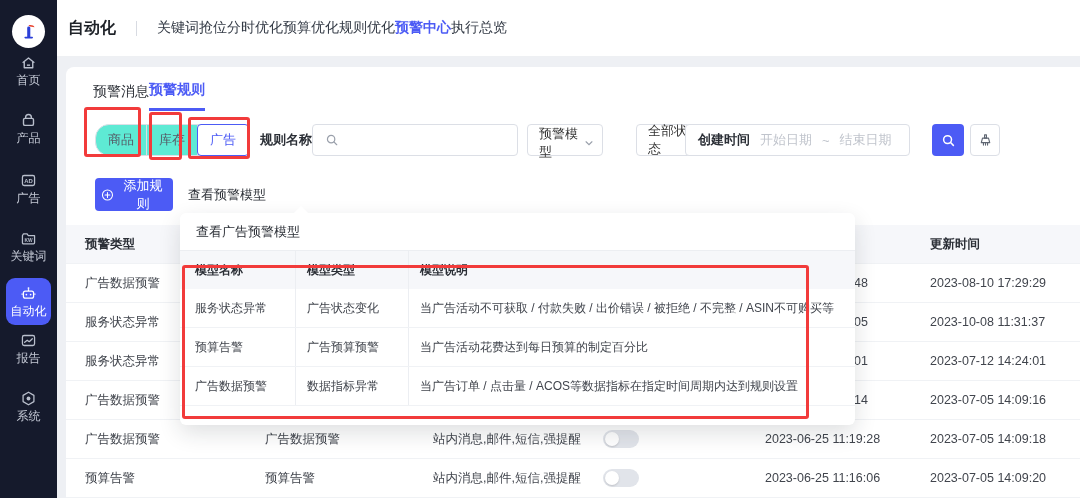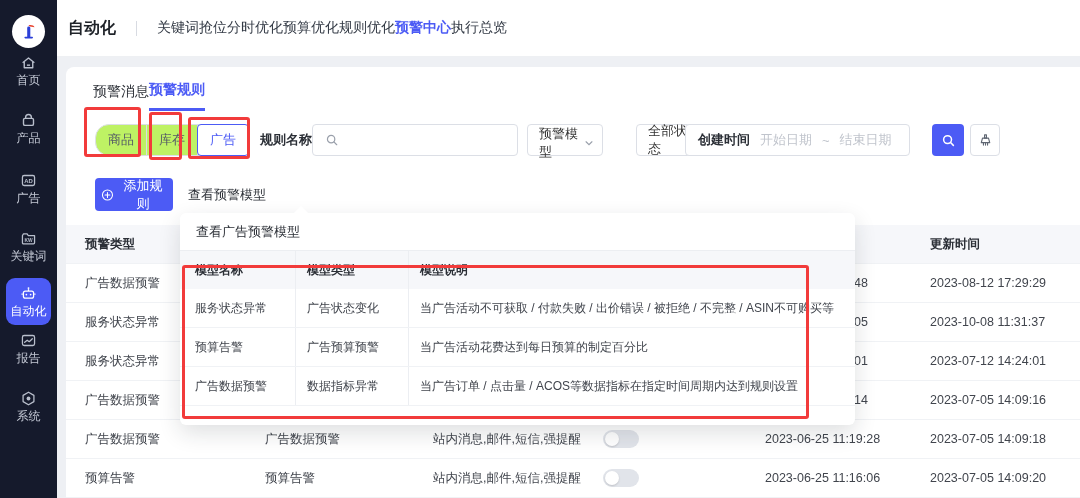--- a/index.html
+++ b/index.html
@@ -25,21 +25,21 @@
   
   .card{position:absolute;left:66px;top:67px;right:0;bottom:0;background:#fff;border-radius:8px 0 0 0;z-index:1;}
 
   
   .tabs{position:absolute;left:27px;top:14px;display:flex;align-items:center;}
   .tab{font-size:14px;color:#2b2f36;padding-bottom:9px;cursor:pointer;}
   .tab.active{color:#4c5bf5;font-weight:bold;border-bottom:3px solid #4c5bf5;}
 
   
   .filters{position:absolute;left:0;top:57px;right:0;height:32px;font-size:13px;}
-  .segments{position:absolute;left:29px;top:0;height:32px;display:flex;border:1px solid #dcdfe6;border-radius:14px;box-sizing:border-box;background:#bef264;}
+  .segments{position:absolute;left:29px;top:0;height:32px;display:flex;border:1px solid #dcdfe6;border-radius:14px;box-sizing:border-box;background:#5eead4;}
   .seg{min-width:44px;padding:0 12px;display:flex;align-items:center;justify-content:center;color:#555b66;border-right:1px solid #dcdfe6;cursor:pointer;box-sizing:border-box;}
   .seg:last-child{border-right:none;}
   .seg.active{color:#4c5bf5;border:1px solid #4c5bf5;border-radius:4px;margin:-1px;z-index:1;background:#fff;}
   .flt-label{position:absolute;top:0;height:32px;display:flex;align-items:center;color:#2b2f36;font-weight:bold;}
   .inputbox{position:absolute;top:0;height:32px;box-sizing:border-box;border:1px solid #dcdfe6;border-radius:4px;background:#fff;display:flex;align-items:center;color:#333;}
   .inputbox input{border:none;outline:none;background:transparent;font-size:13px;flex:1;min-width:0;color:#333;font-family:inherit;}
   .inputbox input::placeholder{color:#c0c4cc;}
   .ghost{color:#c0c4cc;}
   .ddcaret{color:#9aa0ab;margin-left:6px;display:flex;}
   .icon-gray{color:#9aa0ab;display:flex;}
@@ -239,21 +239,21 @@
           <div></div>
         <div class="cell-updated">更新时间</div>
       </div>
       <div id="tbl-body">
           <div class="trow">
             <div>广告数据预警</div>
             <div></div>
             <div></div>
             <div></div>
             <div class="cell-created">48</div>
-            <div class="cell-updated">2023-08-12 17:29:29</div>
+            <div class="cell-updated">2023-08-10 17:29:29</div>
           </div>
           <div class="trow">
             <div>服务状态异常</div>
             <div></div>
             <div></div>
             <div></div>
             <div class="cell-created">05</div>
             <div class="cell-updated">2023-10-08 11:31:37</div>
           </div>
           <div class="trow">

